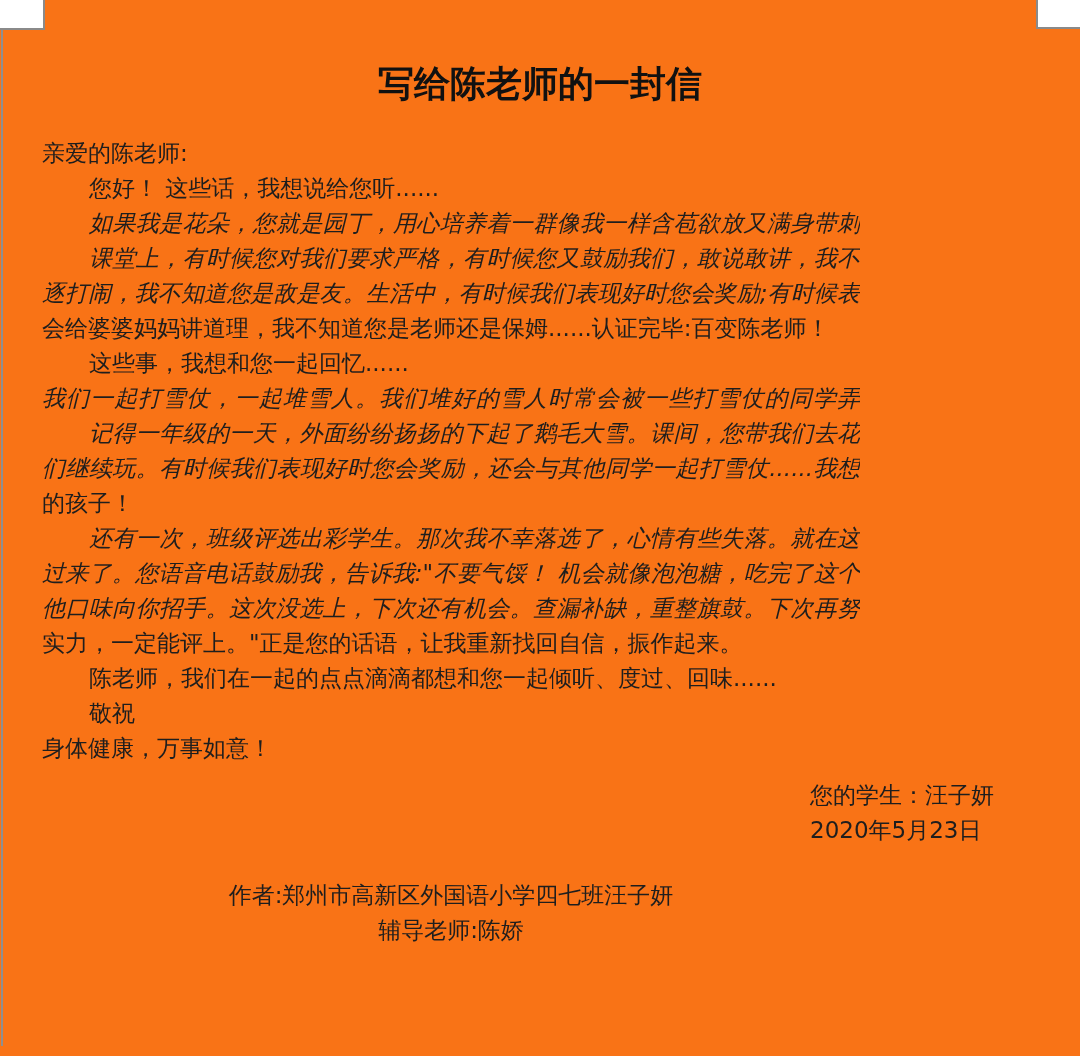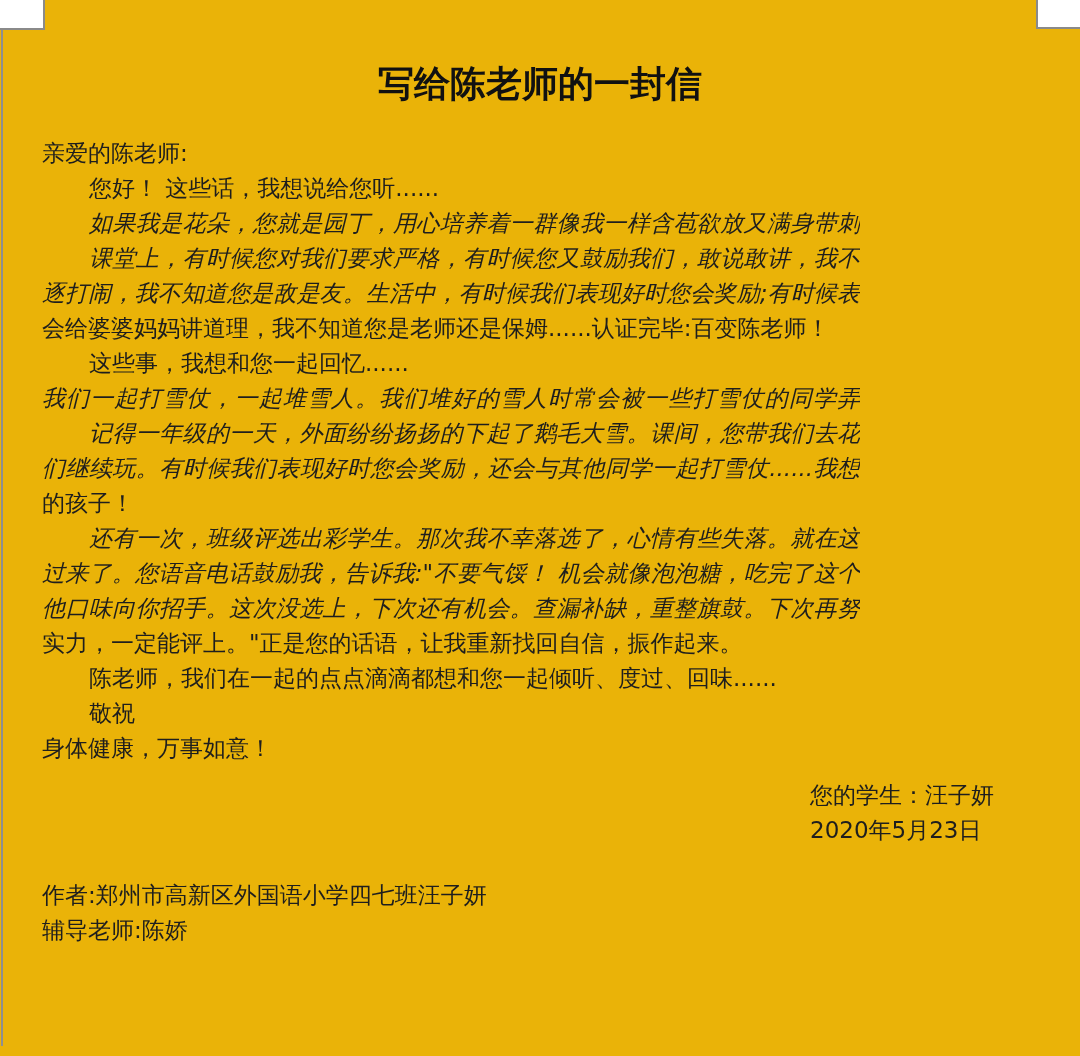--- a/index.html
+++ b/index.html
@@ -4,21 +4,21 @@
 <style>
   html, body {
     margin: 0;
     padding: 0;
     background: #ffffff;
   }
   .page {
     position: relative;
     width: 1080px;
     height: 1056px;
-    background: #eab308;
+    background: #f97316;
     overflow: hidden;
     font-family: "DejaVu Sans", "Liberation Sans", sans-serif;
     color: #1e1e1e;
     box-sizing: border-box;
   }
   
   .corner-tl {
     position: absolute;
     left: -2px; top: -4px;
     width: 47px; height: 34px;
@@ -72,21 +72,21 @@
     overflow: hidden;
     height: 35px;
     font-style: italic;
   }
   .sig {
     margin-top: 12px;
     padding-left: 768px;
   }
   .footer {
     margin-top: 30px;
-    text-align: left;
+    text-align: center;
   }
 </style>
 </head>
 <body>
 
 <div class="page">
   <div class="corner-tl"></div>
   <div class="corner-tr"></div>
   <div class="edge-left"></div>
 

